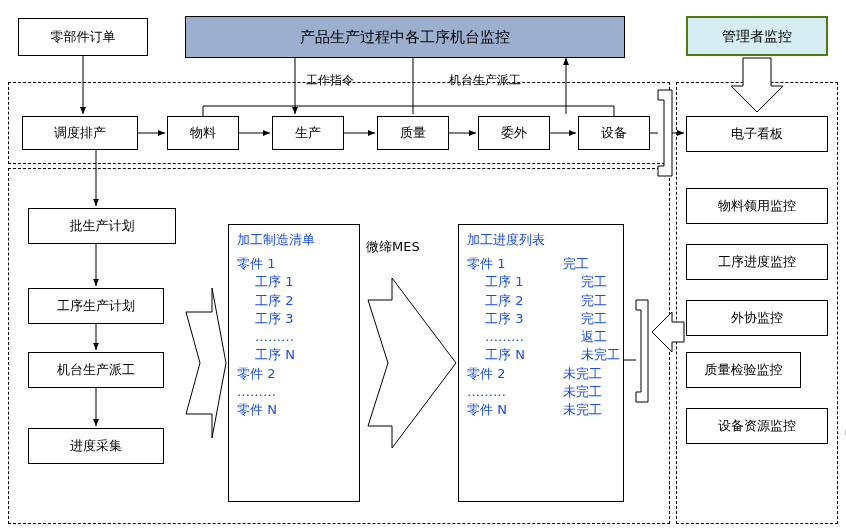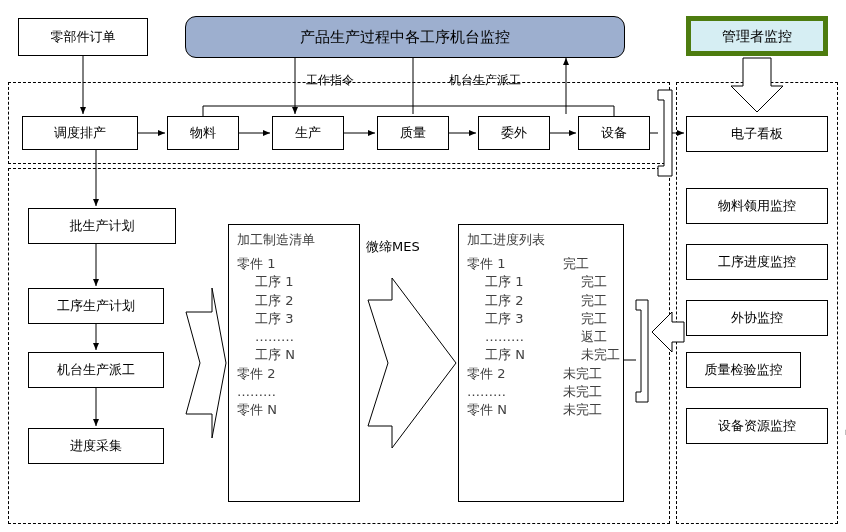--- a/index.html
+++ b/index.html
@@ -30,42 +30,42 @@
     color: #000000;
     line-height: 1.2;
   }
   .box.header-blue {
     background: #9dafcf;
     border: 1px solid #000000;
     font-size: 15px;
   }
   .box.header-cyan {
     background: #d6eef3;
-    border: 5px solid #4d7c0f;
+    border: 2px solid #4d7c0f;
     font-size: 14px;
   }
   .dashed {
     position: absolute;
     box-sizing: border-box;
     border: 1px dashed #000000;
     background: transparent;
   }
   .label {
     position: absolute;
     font-size: 12px;
     color: #000000;
     white-space: nowrap;
   }
   .listbox {
     position: absolute;
     box-sizing: border-box;
     border: 1px solid #000000;
     background: #ffffff;
     font-size: 13px;
-    color: #404040;
+    color: #1d4ed8;
   }
   .listtitle {
     padding: 6px 0 2px 8px;
     font-size: 13px;
   }
   .listrow {
     display: flex;
     padding: 1px 0 1px 8px;
     font-size: 13px;
     line-height: 1.25;
@@ -108,21 +108,21 @@
 <div id="canvas">
 
   <div class="dashed" style="left:8px; top:82px; width:662px; height:82px;"></div>
   <div class="dashed" style="left:8px; top:168px; width:662px; height:356px;"></div>
   <div class="dashed" style="left:676px; top:82px; width:162px; height:442px;"></div>
 
   <div class="box" style="left:18px; top:18px; width:130px; height:38px;">
     <span>零部件订单</span>
   </div>
 
-  <div class="box header-blue" style="left:185px; top:16px; width:440px; height:42px;border-radius:11px;">
+  <div class="box header-blue" style="left:185px; top:16px; width:440px; height:42px;">
     <span>产品生产过程中各工序机台监控</span>
   </div>
 
   <div class="box header-cyan" style="left:686px; top:16px; width:142px; height:40px;">
     <span>管理者监控</span>
   </div>
 
   <div class="label" style="left:306px; top:72px;">工作指令</div>
   <div class="label" style="left:449px; top:72px;">机台生产派工</div>
 

